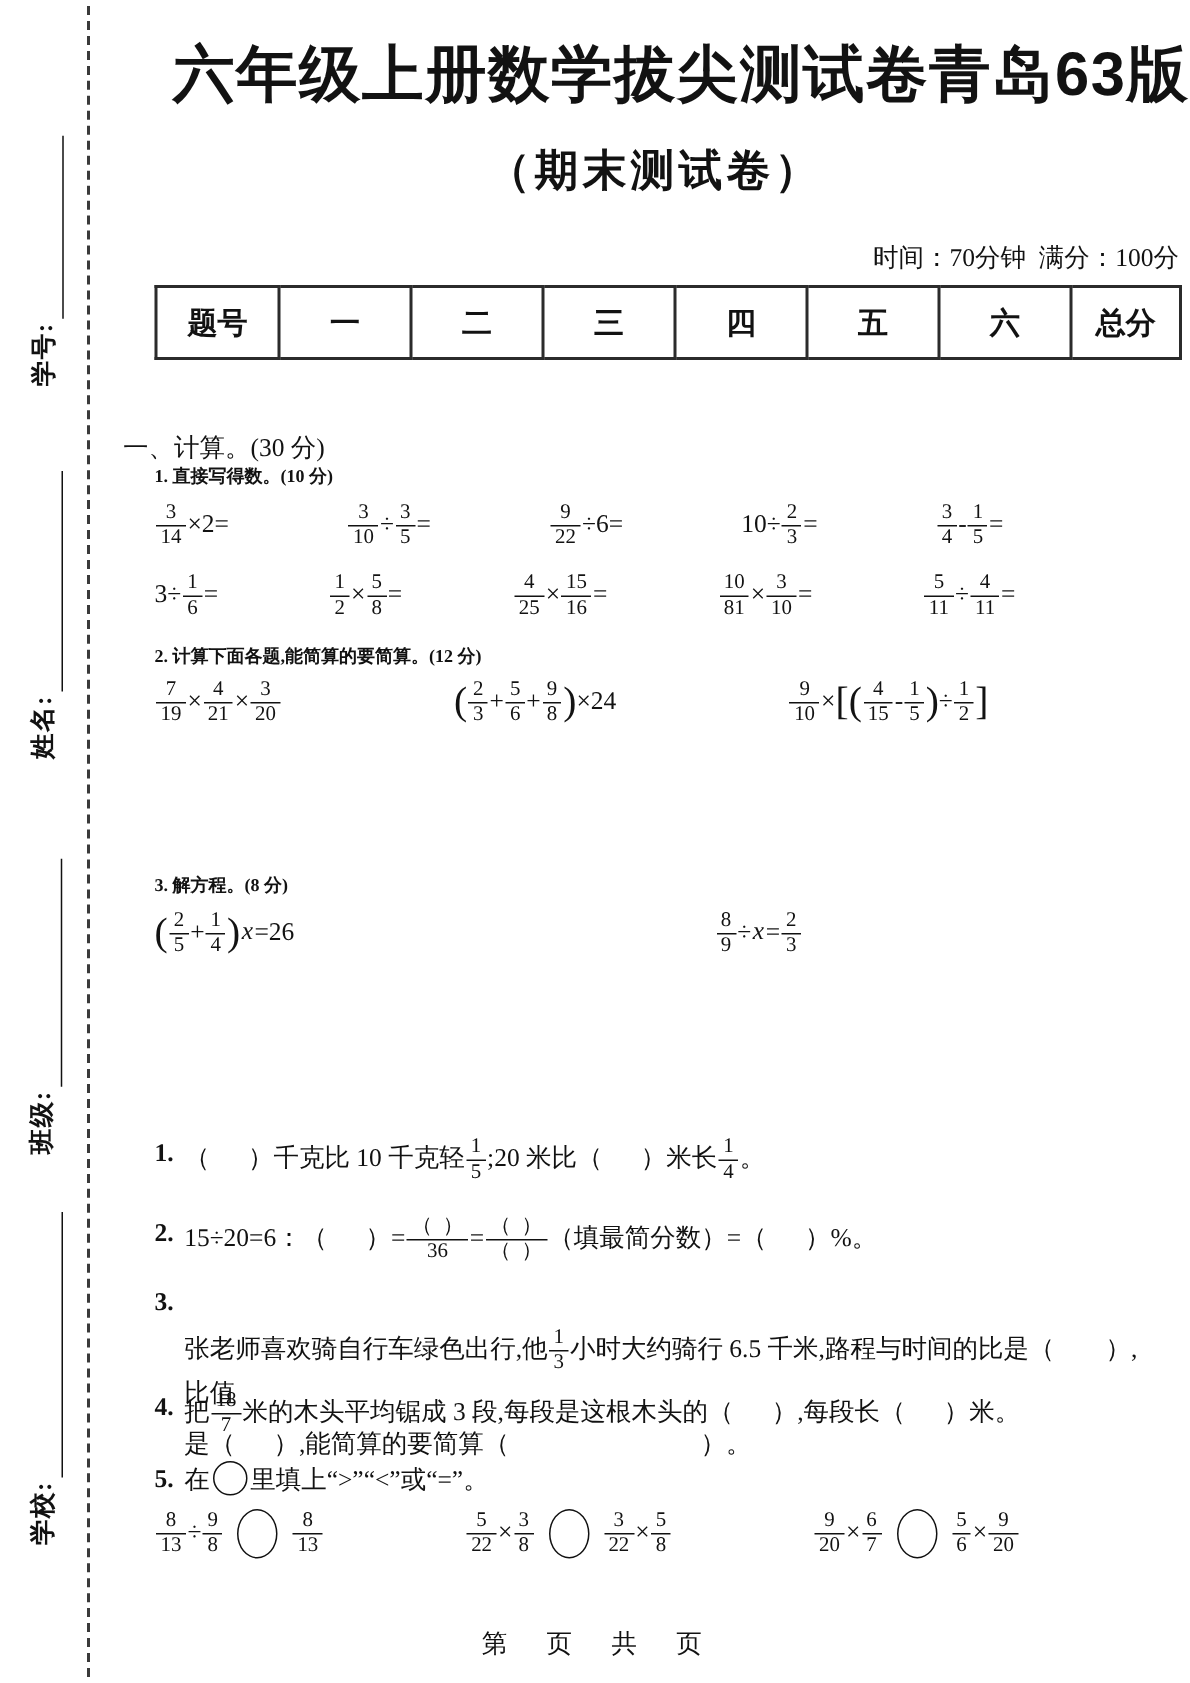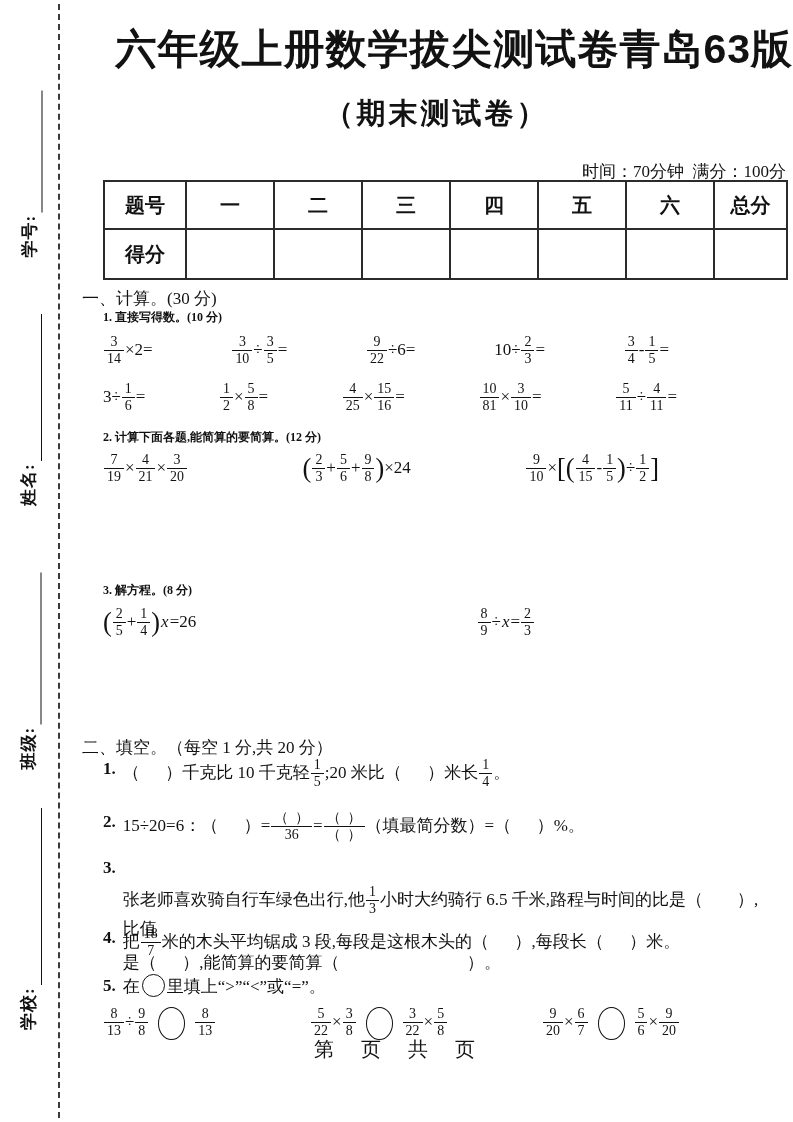--- a/index.html
+++ b/index.html
@@ -19,21 +19,21 @@
 
   .title{position:absolute;top:22px;left:80px;width:713px;margin:0;text-align:right;
         font-family:"Liberation Sans","DejaVu Sans",sans-serif;
         font-size:41px;font-weight:bold;letter-spacing:1px;}
   .subtitle{position:absolute;top:94px;left:80px;width:713px;margin:0;text-align:center;
         font-family:Liberation Sans, sans-serif;
         font-size:29px;font-weight:bold;letter-spacing:3px;}
   .meta{position:absolute;top:160px;left:103px;width:683px;text-align:right;
         font-size:17px;font-weight:normal;white-space:pre-wrap;}
 
-  table.score-table{position:absolute;top:180px;left:103px;border-collapse:collapse;
+  table.score-table{position:absolute;top:190px;left:103px;border-collapse:collapse;
         table-layout:fixed;width:683px;}
   table.score-table td{border:2px solid #2b2b2b;text-align:center;font-size:20px;
         font-weight:bold;padding:0;}
   table.score-table tr.hdr-row td{height:46px;}
   table.score-table tr.score-row td{height:48px;}
 
   .sec-heading{position:absolute;left:82px;font-size:17px;font-weight:normal;white-space:pre-wrap;}
   .s1{top:287px;} .s2{top:736px;}
   .q-label{position:absolute;left:103px;font-size:12px;font-weight:bold;white-space:pre-wrap;}
   .q1l{top:309px;} .q2l{top:429px;} .q3l{top:582px;}
@@ -56,22 +56,22 @@
         border-radius:50%;vertical-align:-5px;margin:0 2px;}
 
   .fill-item{position:absolute;left:103px;width:668px;display:flex;
         font-size:17px;line-height:1.45;}
   .fill-item .qnum{font-weight:bold;flex:none;padding-right:7px;}
   .fi1{top:757px;} .fi2{top:810px;} .fi3{top:856px;} .fi4{top:926px;} .fi5{top:974px;}
   .fi3 .line{display:block;margin-top:28px;}
   .fi3 .line + .line{margin-top:9px;}
   .cmp-row{position:absolute;left:103px;top:1006px;width:577px;display:flex;
         justify-content:space-between;font-size:17px;align-items:center;}
-  .footer{position:absolute;top:1036px;left:0;width:793px;text-align:center;
-        font-size:20px;word-spacing:14px;letter-spacing:4px;}
+  .footer{position:absolute;top:1084px;left:0;width:793px;text-align:center;
+        font-size:17px;word-spacing:14px;letter-spacing:4px;}
 </style>
 </head>
 <body>
 
 <div class="page">
 
   <div class="dashline"></div>
 
   <div class="side-field sf1">
     <span class="side-label">学号:</span>
@@ -109,30 +109,20 @@
         <tr class="hdr-row">
       <td>题号</td>
       <td>一</td>
       <td>二</td>
       <td>三</td>
       <td>四</td>
       <td>五</td>
       <td>六</td>
       <td>总分</td>
     </tr>
-    <tr class="score-row">
-      <td>得分</td>
-      <td></td>
-      <td></td>
-      <td></td>
-      <td></td>
-      <td></td>
-      <td></td>
-      <td></td>
-    </tr>
   </tbody>
     </table>
 
   <div class="sec-heading s1">一、计算。(30 分)</div>
 
   <div class="q-label q1l">1. 直接写得数。(10 分)</div>
   <div class="expr-row r1">
     <span class="m"><span class="frac"><span class="num">3</span><span class="den">14</span></span>×2=</span>
     <span class="m"><span class="frac"><span class="num">3</span><span class="den">10</span></span>÷<span class="frac"><span class="num">3</span><span class="den">5</span></span>=</span>
     <span class="m"><span class="frac"><span class="num">9</span><span class="den">22</span></span>÷6=</span>
@@ -153,21 +143,20 @@
     <span class="m"><span class="bp">(</span><span class="frac"><span class="num">2</span><span class="den">3</span></span>+<span class="frac"><span class="num">5</span><span class="den">6</span></span>+<span class="frac"><span class="num">9</span><span class="den">8</span></span><span class="bp">)</span>×24</span>
     <span class="m"><span class="frac"><span class="num">9</span><span class="den">10</span></span>×<span class="bp">[</span><span class="bp">(</span><span class="frac"><span class="num">4</span><span class="den">15</span></span>-<span class="frac"><span class="num">1</span><span class="den">5</span></span><span class="bp">)</span>÷<span class="frac"><span class="num">1</span><span class="den">2</span></span><span class="bp">]</span></span>
   </div>
 
   <div class="q-label q3l">3. 解方程。(8 分)</div>
   <div class="expr-row r4">
     <span class="m"><span class="bp">(</span><span class="frac"><span class="num">2</span><span class="den">5</span></span>+<span class="frac"><span class="num">1</span><span class="den">4</span></span><span class="bp">)</span><span class="vx">x</span>=26</span>
     <span class="m"><span class="frac"><span class="num">8</span><span class="den">9</span></span>÷<span class="vx">x</span>=<span class="frac"><span class="num">2</span><span class="den">3</span></span></span>
   </div>
 
-  <div class="sec-heading s2">二、填空。（每空 1 分,共 20 分）</div>
 
   <div class="fill-item fi1">
     <span class="qnum">1.</span>
     <span class="m">（      ）千克比 10 千克轻<span class="frac"><span class="num">1</span><span class="den">5</span></span>;20 米比（      ）米长<span class="frac"><span class="num">1</span><span class="den">4</span></span>。</span>
   </div>
 
   <div class="fill-item fi2">
     <span class="qnum">2.</span>
     <span class="m">15÷20=6：（      ）=<span class="frac"><span class="num">（  ）</span><span class="den">36</span></span>=<span class="frac"><span class="num">（  ）</span><span class="den">（  ）</span></span>（填最简分数）=（      ）%。</span>
   </div>

